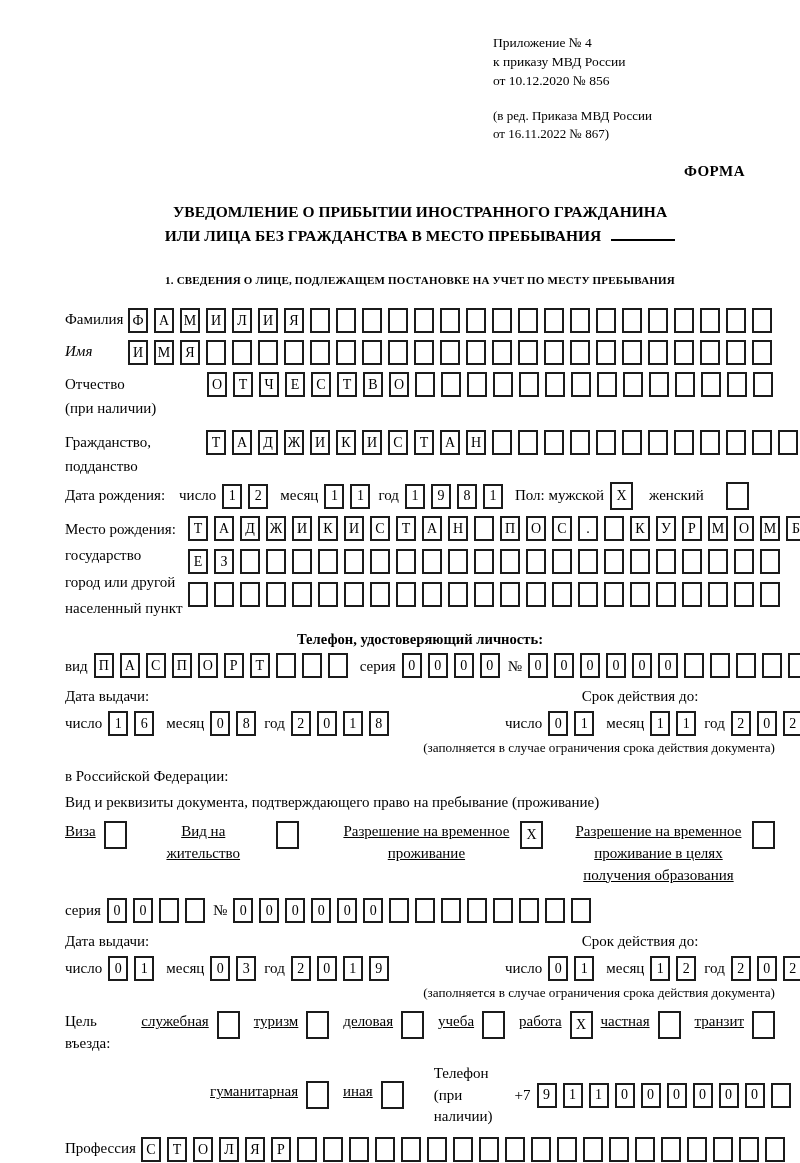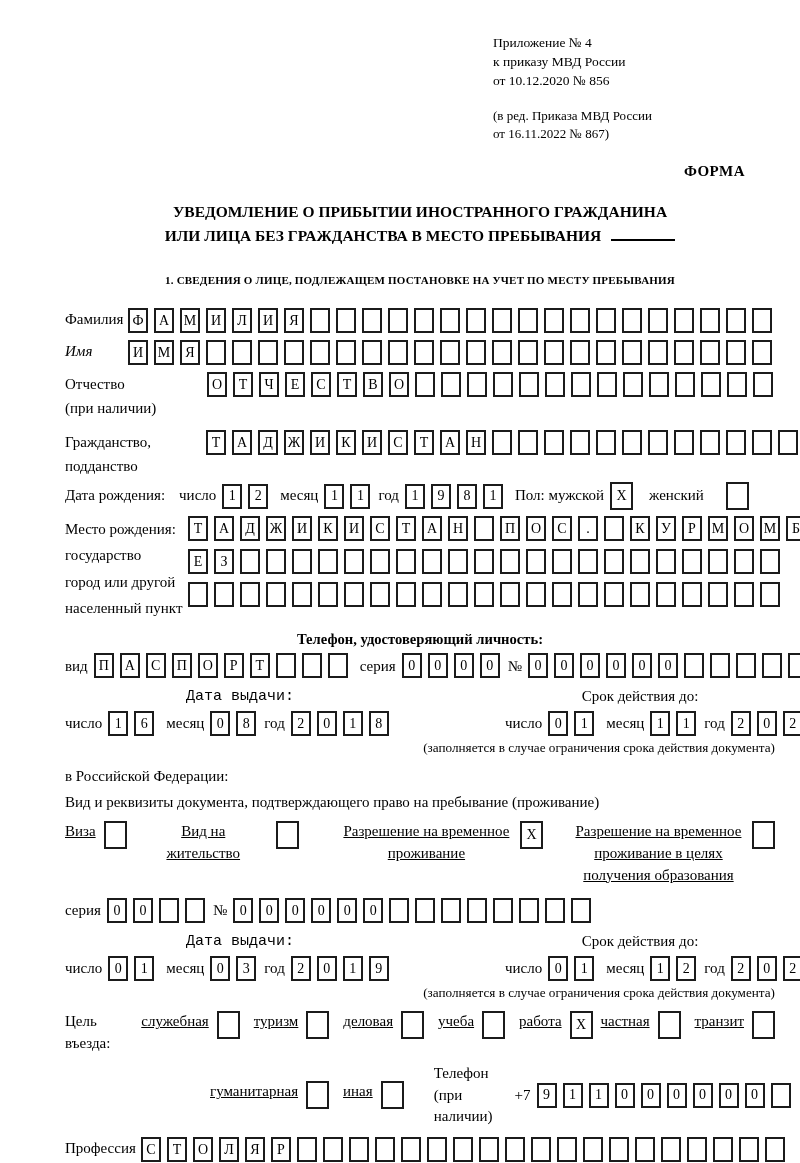--- a/index.html
+++ b/index.html
@@ -26,21 +26,21 @@
   .chk .cell{width:19px;height:24px;}
   .stack > .cells{display:flex;margin-bottom:8px;}
   .gap8{width:8px;flex:0 0 auto;} .gap12{width:12px;flex:0 0 auto;} .gap16{width:16px;flex:0 0 auto;}
 
   .mini-lbl{font-size:15px;padding-right:6px;line-height:1.45;}
 
   .dates-row{display:flex;font-size:15px;margin-top:6px;}
   .dates-col-l{flex:0 0 440px;}
   .dates-col-r{flex:1 1 auto;}
   .dates-caption{font-size:15px;margin-top:10px;display:flex;}
-  .dates-caption .cap-l{flex:0 0 440px;text-align:center;padding-right:90px;box-sizing:border-box;font-family:Liberation Mono, monospace;}
+  .dates-caption .cap-l{flex:0 0 440px;padding-right:90px;box-sizing:border-box;}
   .dates-caption .cap-r{flex:1 1 auto;text-align:center;}
   .dgrp-line{display:flex;align-items:center;}
   .note{font-size:13.2px;text-align:right;margin-top:4px;}
 
   .doc-head{text-align:center;font-weight:bold;font-size:14.6px;margin-top:10px;}
 
   .intro{font-size:15px;line-height:1.7;margin-top:8px;}
 
   .chkopts{display:flex;align-items:flex-start;margin-top:6px;font-size:15px;}
   .opt{display:flex;align-items:flex-start;margin-right:14px;}

